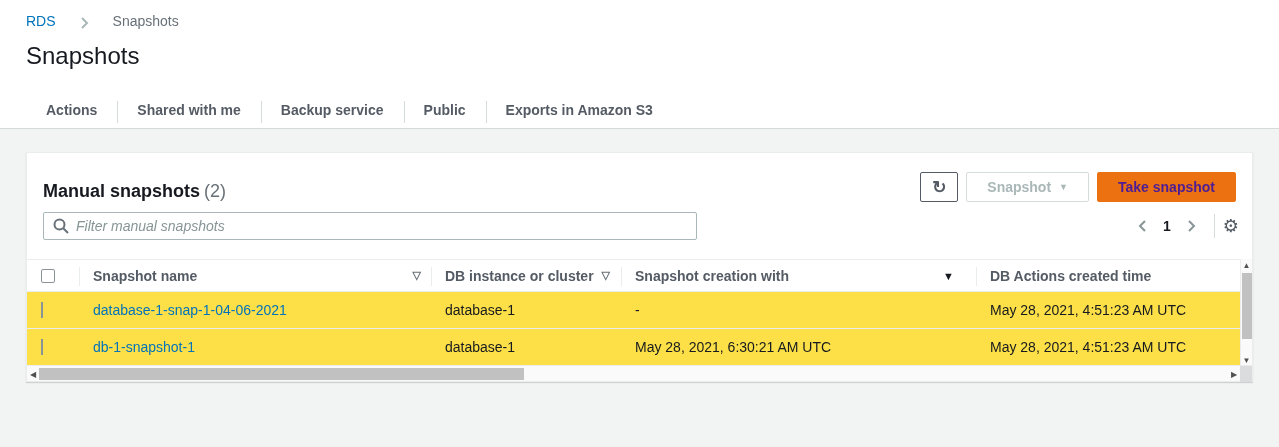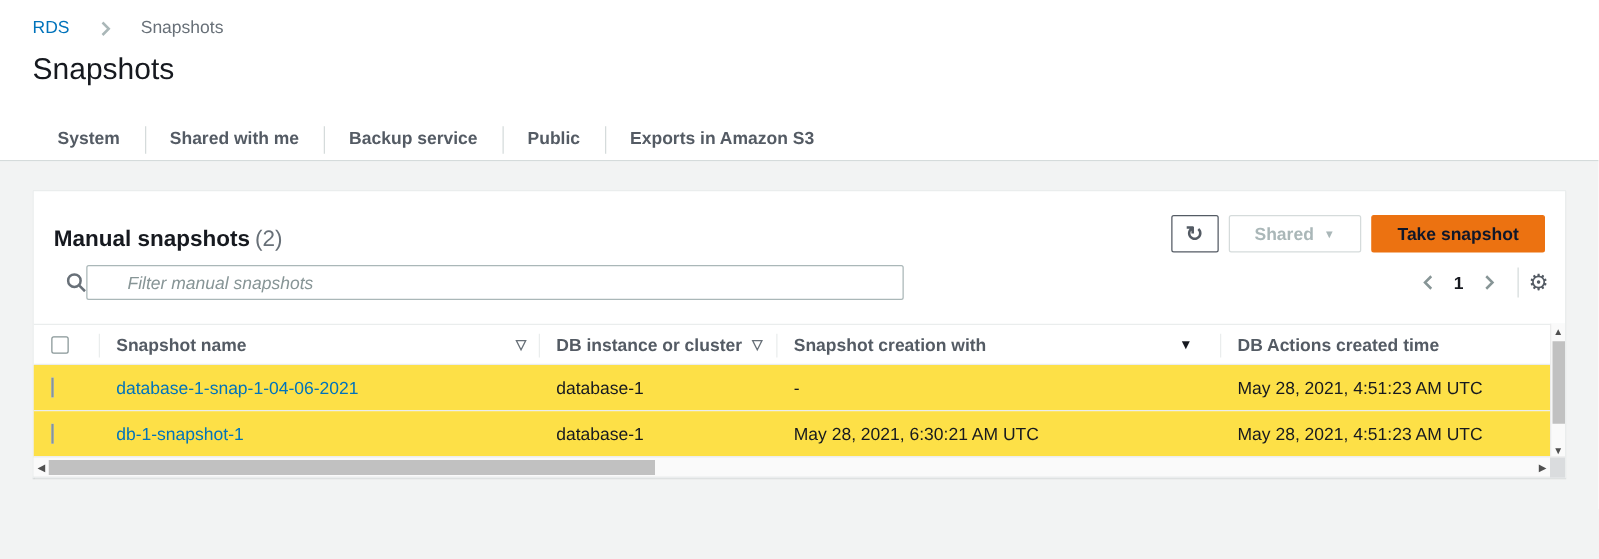--- a/index.html
+++ b/index.html
@@ -24,26 +24,26 @@
   
   .card { position:absolute; top:152px; left:26px; width:1227px; height:230px; background:#fff; border:1px solid #eaeded; box-shadow:0 1px 1px 0 rgba(0,28,36,0.15); }
   .panel-header { position:absolute; top:15px; left:16px; right:16px; height:34px; display:flex; align-items:flex-end; justify-content:space-between; }
   .panel-title { font-size:18px; font-weight:bold; color:#16191f; }
   .panel-count { font-size:18px; font-weight:400; color:#687078; }
   .header-buttons { display:flex; align-items:center; gap:8px; }
   .btn { height:30px; display:inline-flex; align-items:center; justify-content:center; font-weight:bold; font-size:14px; border-radius:2px; cursor:pointer; background:#fff; }
   .btn-icon { width:38px; border:1px solid #545b64; color:#545b64; font-size:17px; }
   .btn-disabled { border:1px solid #d5dbdb; color:#aab7b8; padding:0 20px; cursor:default; gap:8px; }
   .btn-disabled .caret { font-size:9px; color:#aab7b8; }
-  .btn-primary { background:#ec7211; border:1px solid #ec7211; color:#0f172a; padding:12px 20px; }
+  .btn-primary { background:#ec7211; border:1px solid #ec7211; color:#4c1d95; padding:12px 20px; }
 
   
   .filter-row { position:absolute; top:59px; left:16px; right:13px; height:28px; display:flex; align-items:center; justify-content:space-between; }
   .search-box { position:relative; width:654px; height:28px; }
-  .search-box input { width:100%; height:100%; border:1px solid #aab7b8; border-radius:2px; padding:0 8px 0 32px; font-style:italic; font-size:14px; color:#16191f; font-family:"Liberation Sans", sans-serif; outline:none;margin-left:26px; }
+  .search-box input { width:100%; height:100%; border:1px solid #aab7b8; border-radius:2px; padding:0 8px 0 32px; font-style:italic; font-size:14px; color:#16191f; font-family:"Liberation Sans", sans-serif; outline:none; }
   .search-box input::placeholder { color:#879596; font-style:italic; }
   .search-icon { position:absolute; left:10px; top:6px; }
   .pager { display:flex; align-items:center; }
   .pg-btn { padding:0 9px; display:flex; align-items:center; cursor:pointer; }
   .pg-num { font-weight:bold; color:#16191f; padding:0 6px; cursor:pointer; }
   .pg-divider { width:1px; height:24px; background:#d5dbdb; margin:0 8px; }
   .gear { font-size:18px; color:#545b64; cursor:pointer; line-height:1; }
 
   
   .table { position:absolute; top:106px; left:0; right:0; bottom:0; }
@@ -86,40 +86,40 @@
       <svg width="9" height="12" viewBox="0 0 9 12">
           <polyline points="2,1 7,6 2,11" fill="none" stroke="#aab7b8" stroke-width="2"></polyline>
         </svg>
     </span>
     <span class="crumb-current">Snapshots</span>
   </div>
 
   <h1 class="page-title">Snapshots</h1>
 
   <div class="tabbar">
-    <div class="tab">System</div>
+    <div class="tab">Actions</div>
     <div class="tab">Shared with me</div>
     <div class="tab">Backup service</div>
     <div class="tab">Public</div>
     <div class="tab">Exports in Amazon S3</div>
   </div>
 
   <div class="card">
 
     <div class="panel-header">
       <div>
         <span class="panel-title">Manual snapshots</span>
         <span class="panel-count">(2)</span>
       </div>
       <div class="header-buttons">
         <button class="btn btn-icon">
           <span>↻</span>
         </button>
         <button class="btn btn-disabled">
-          <span>Shared</span>
+          <span>Snapshot</span>
           <span class="caret">▼</span>
         </button>
         <button class="btn btn-primary">Take snapshot</button>
       </div>
     </div>
 
     <div class="filter-row">
       <div class="search-box">
         <span class="search-icon">
           <svg width="16" height="16" viewBox="0 0 16 16">

